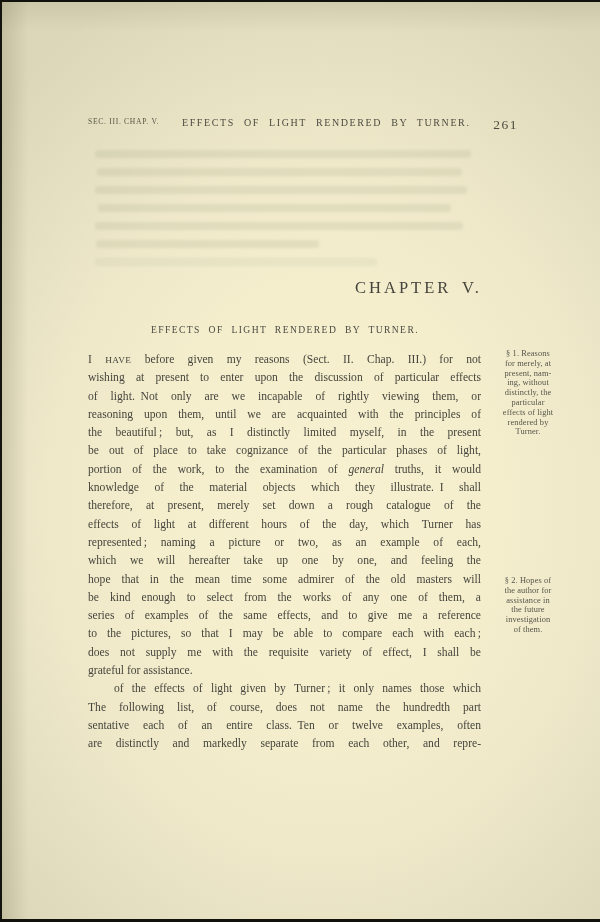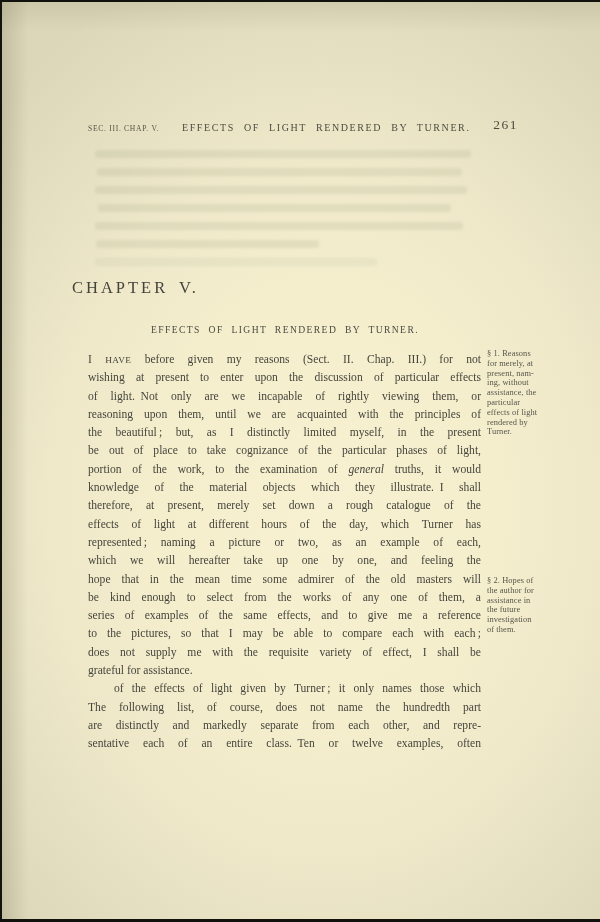--- a/index.html
+++ b/index.html
@@ -23,21 +23,21 @@
     background:linear-gradient(to right, rgba(110,104,74,.22), rgba(110,104,74,0));
   }
   .top-shade{
     position:absolute;left:0;top:2px;width:100%;height:30px;
     background:linear-gradient(to bottom, rgba(115,110,80,.14), rgba(115,110,80,0));
   }
 
   
   .header{
     position:absolute;left:88px;top:117px;width:430px;
-    display:flex;align-items:flex-end;color:#4f4e45;
+    display:flex;align-items:flex-start;color:#4f4e45;
   }
   .header .sec{font-size:7.6px;letter-spacing:.7px;white-space:nowrap;color:#585648;}
   .header .run{
     flex:1;text-align:center;font-size:10px;letter-spacing:1.6px;
     word-spacing:5px;white-space:nowrap;color:#4c4b41;
   }
   .header .num{font-size:13.5px;letter-spacing:1.5px;color:#4c4b41;}
 
   
   .ghost{position:absolute;left:95px;top:150px;width:392px;height:120px;}
@@ -47,21 +47,21 @@
   }
   .ghost div:nth-child(1){top:0;   left:0;    width:96%;}
   .ghost div:nth-child(2){top:18px;left:2px;  width:93%;}
   .ghost div:nth-child(3){top:36px;left:0;    width:95%;}
   .ghost div:nth-child(4){top:54px;left:3px;  width:90%;}
   .ghost div:nth-child(5){top:72px;left:0;    width:94%;}
   .ghost div:nth-child(6){top:90px;left:1px;  width:57%;}
   .ghost div:nth-child(7){top:108px;left:0;   width:72%;background:rgba(132,142,106,.09);}
 
   .chapter-heading{
-    position:absolute;left:72px;top:278px;width:394px;text-align:left;
+    position:absolute;left:88px;top:278px;width:394px;text-align:right;
     font-size:16.5px;letter-spacing:3px;color:#45443c;word-spacing:4px;
   }
   .chapter-subtitle{
     position:absolute;left:88px;top:324px;width:394px;text-align:center;
     font-size:9.6px;letter-spacing:1.4px;word-spacing:4px;color:#4c4b42;
   }
 
   
   .body-col{
     position:absolute;left:88px;top:351px;width:393px;
@@ -77,21 +77,21 @@
   .body-line i{font-style:italic;}
   .body-line .sc{font-size:.8em;letter-spacing:.4px;}
 
   
   .margin-note{
     position:absolute;left:487px;width:82px;
     font-size:8.4px;line-height:9.8px;color:#56554a;letter-spacing:.1px;
   }
   .margin-note-1{top:349px;}
   .margin-note-2{top:576px;}
-  .margin-line{white-space:nowrap;}
+  .margin-line{white-space:nowrap;text-align:center;}
 </style>
 </head>
 <body>
 
 <div class="page">
   <div class="bind-shadow"></div>
   <div class="top-shade"></div>
   <div class="edge-top"></div>
   <div class="edge-left"></div>
   <div class="edge-bottom"></div>
@@ -132,31 +132,31 @@
         <div class="body-line">hope that in the mean time some admirer of the old masters will</div>
         <div class="body-line">be kind enough to select from the works of any one of them, a</div>
         <div class="body-line">series of examples of the same effects, and to give me a reference</div>
         <div class="body-line">to the pictures, so that I may be able to compare each with each ;</div>
         <div class="body-line">does not supply me with the requisite variety of effect, I shall be</div>
         <div class="body-line para-last">grateful for assistance.</div>
       </div>
     <div class="para indent-first justify-all">
         <div class="body-line">of the effects of light given by Turner ; it only names those which</div>
         <div class="body-line">The following list, of course, does not name the hundredth part</div>
+        <div class="body-line para-last">sentative each of an entire class. Ten or twelve examples, often</div>
         <div class="body-line">are distinctly and markedly separate from each other, and repre-</div>
-        <div class="body-line para-last">sentative each of an entire class. Ten or twelve examples, often</div>
       </div>
   </div>
 
   <div class="margin-note margin-note-1">
       <div class="margin-line">§ 1. Reasons</div>
       <div class="margin-line">for merely, at</div>
       <div class="margin-line">present, nam-</div>
       <div class="margin-line">ing, without</div>
-      <div class="margin-line">assistance, the</div>
+      <div class="margin-line">distinctly, the</div>
       <div class="margin-line">particular</div>
       <div class="margin-line">effects of light</div>
       <div class="margin-line">rendered by</div>
       <div class="margin-line para-last">Turner.</div>
     </div>
   <div class="margin-note margin-note-2">
       <div class="margin-line">§ 2. Hopes of</div>
       <div class="margin-line">the author for</div>
       <div class="margin-line">assistance in</div>
       <div class="margin-line">the future</div>

